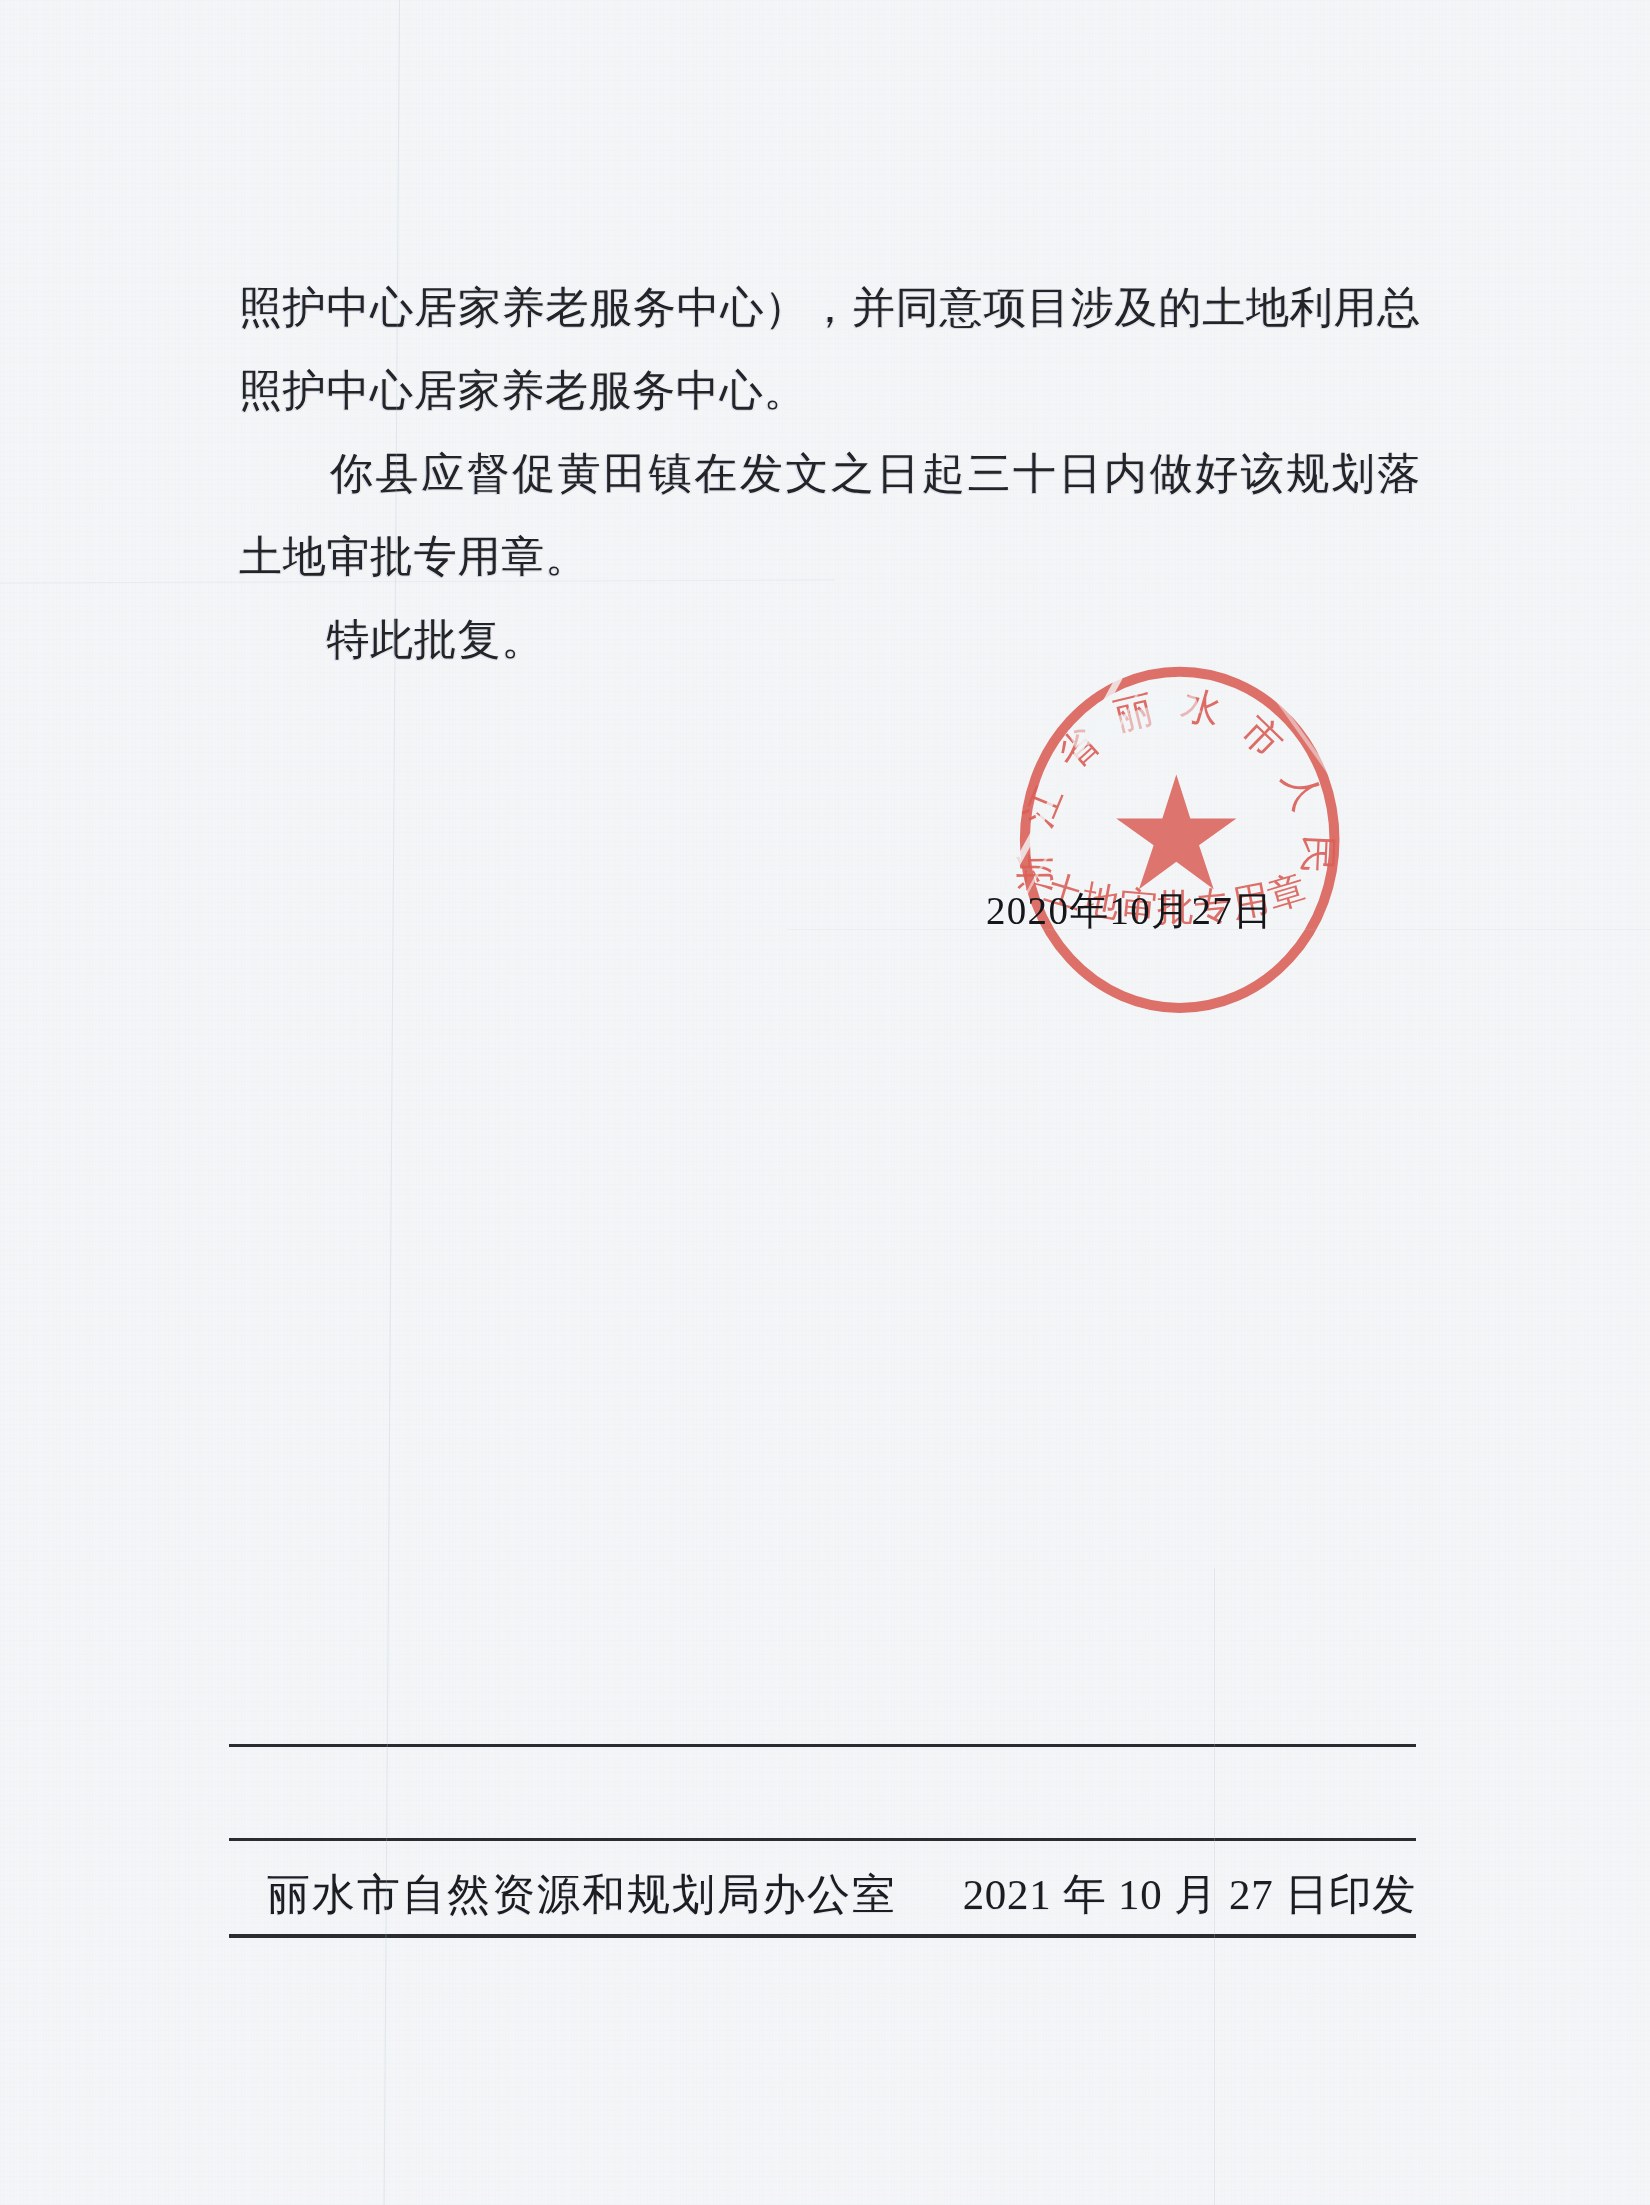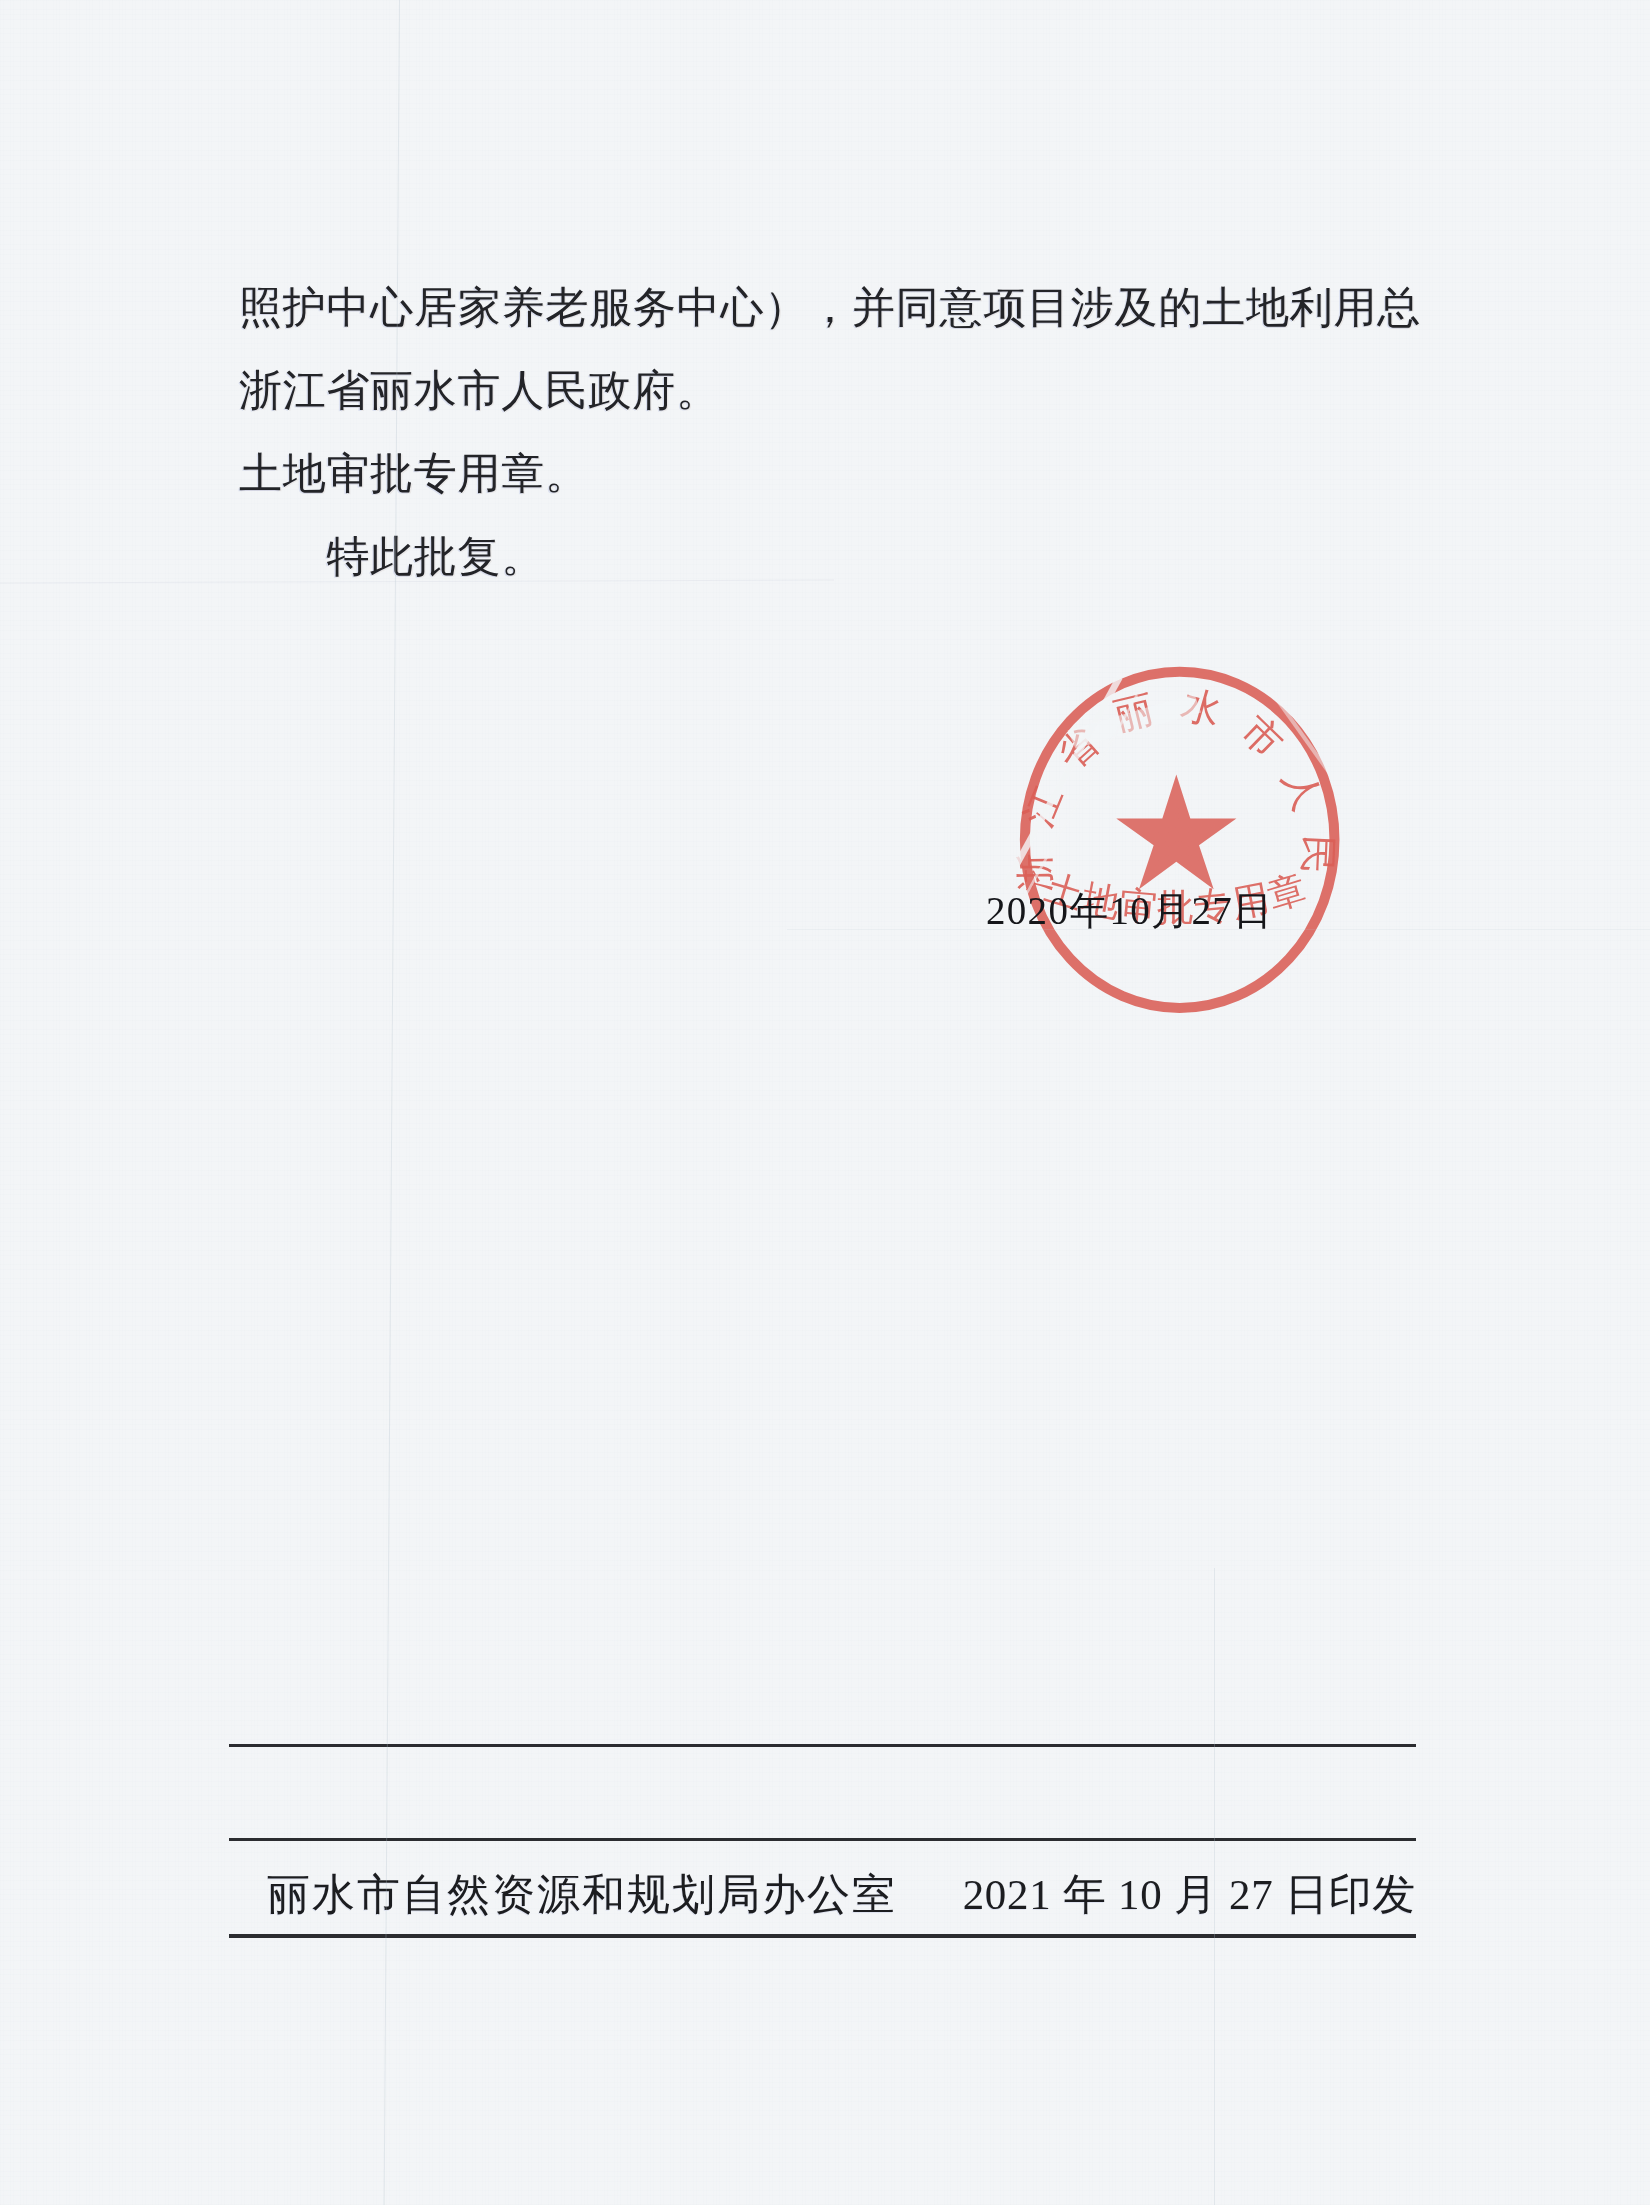--- a/index.html
+++ b/index.html
@@ -67,21 +67,22 @@
   .issuer-row .issuer { letter-spacing:2px; }
   .issuer-row .print-date { letter-spacing:0.7px; }
 </style>
 </head>
 <body>
 
 <div class="page">
 
   <div class="body-text">
     <div class="line justify">照护中心居家养老服务中心），并同意项目涉及的土地利用总</div>
-    <div class="line">浙江省丽水市人民政府。</div>
+    <div class="line">照护中心居家养老服务中心。</div>
+    <div class="line justify">　　你县应督促黄田镇在发文之日起三十日内做好该规划落</div>
     <div class="line">土地审批专用章。</div>
     <div class="line">　　特此批复。</div>
   </div>
 
   <svg class="stamp-svg" viewBox="1490 970 560 580" xmlns="http://www.w3.org/2000/svg">
     <defs>
       <path id="arcTop" d="M 1578 1344 A 192 210 0 1 1 1948 1344" fill="none"></path>
       <path id="arcBottom" d="M 1560 1345 A 420 280 0 0 0 1966 1345" fill="none"></path>
     </defs>
     <ellipse cx="1768" cy="1259" rx="232" ry="252" fill="none" stroke-width="15" stroke="#d6453b" opacity="0.88"></ellipse>

